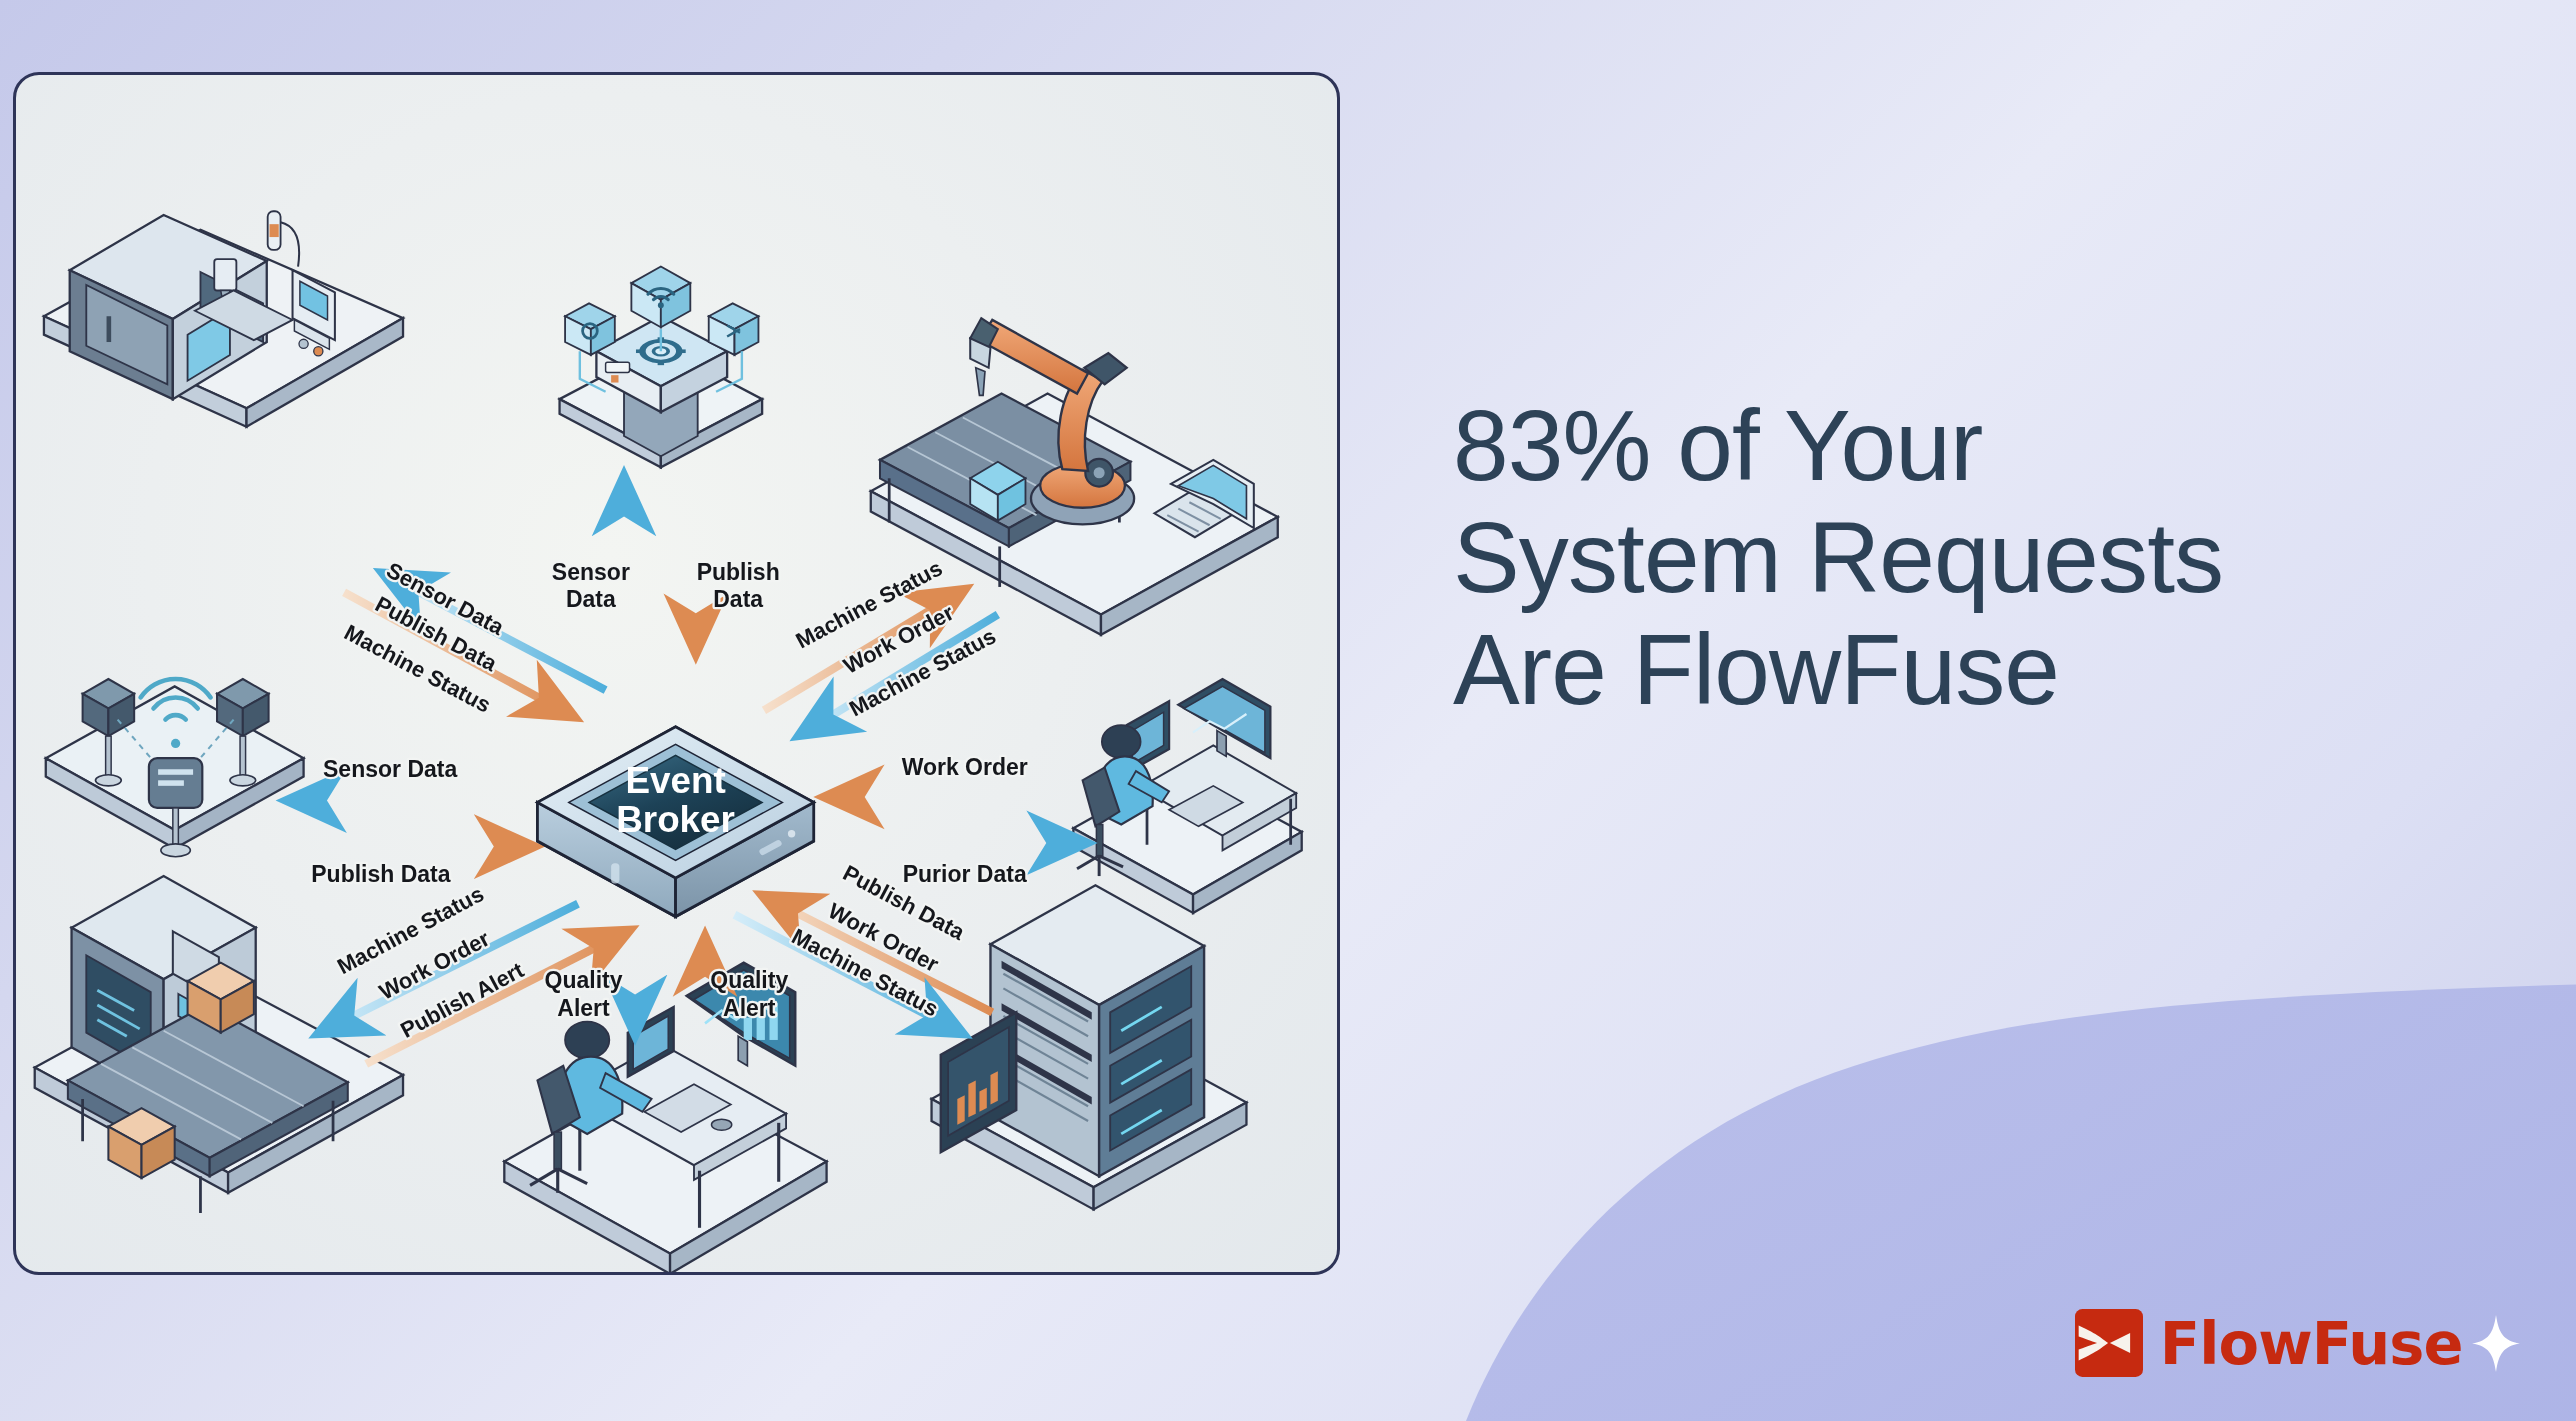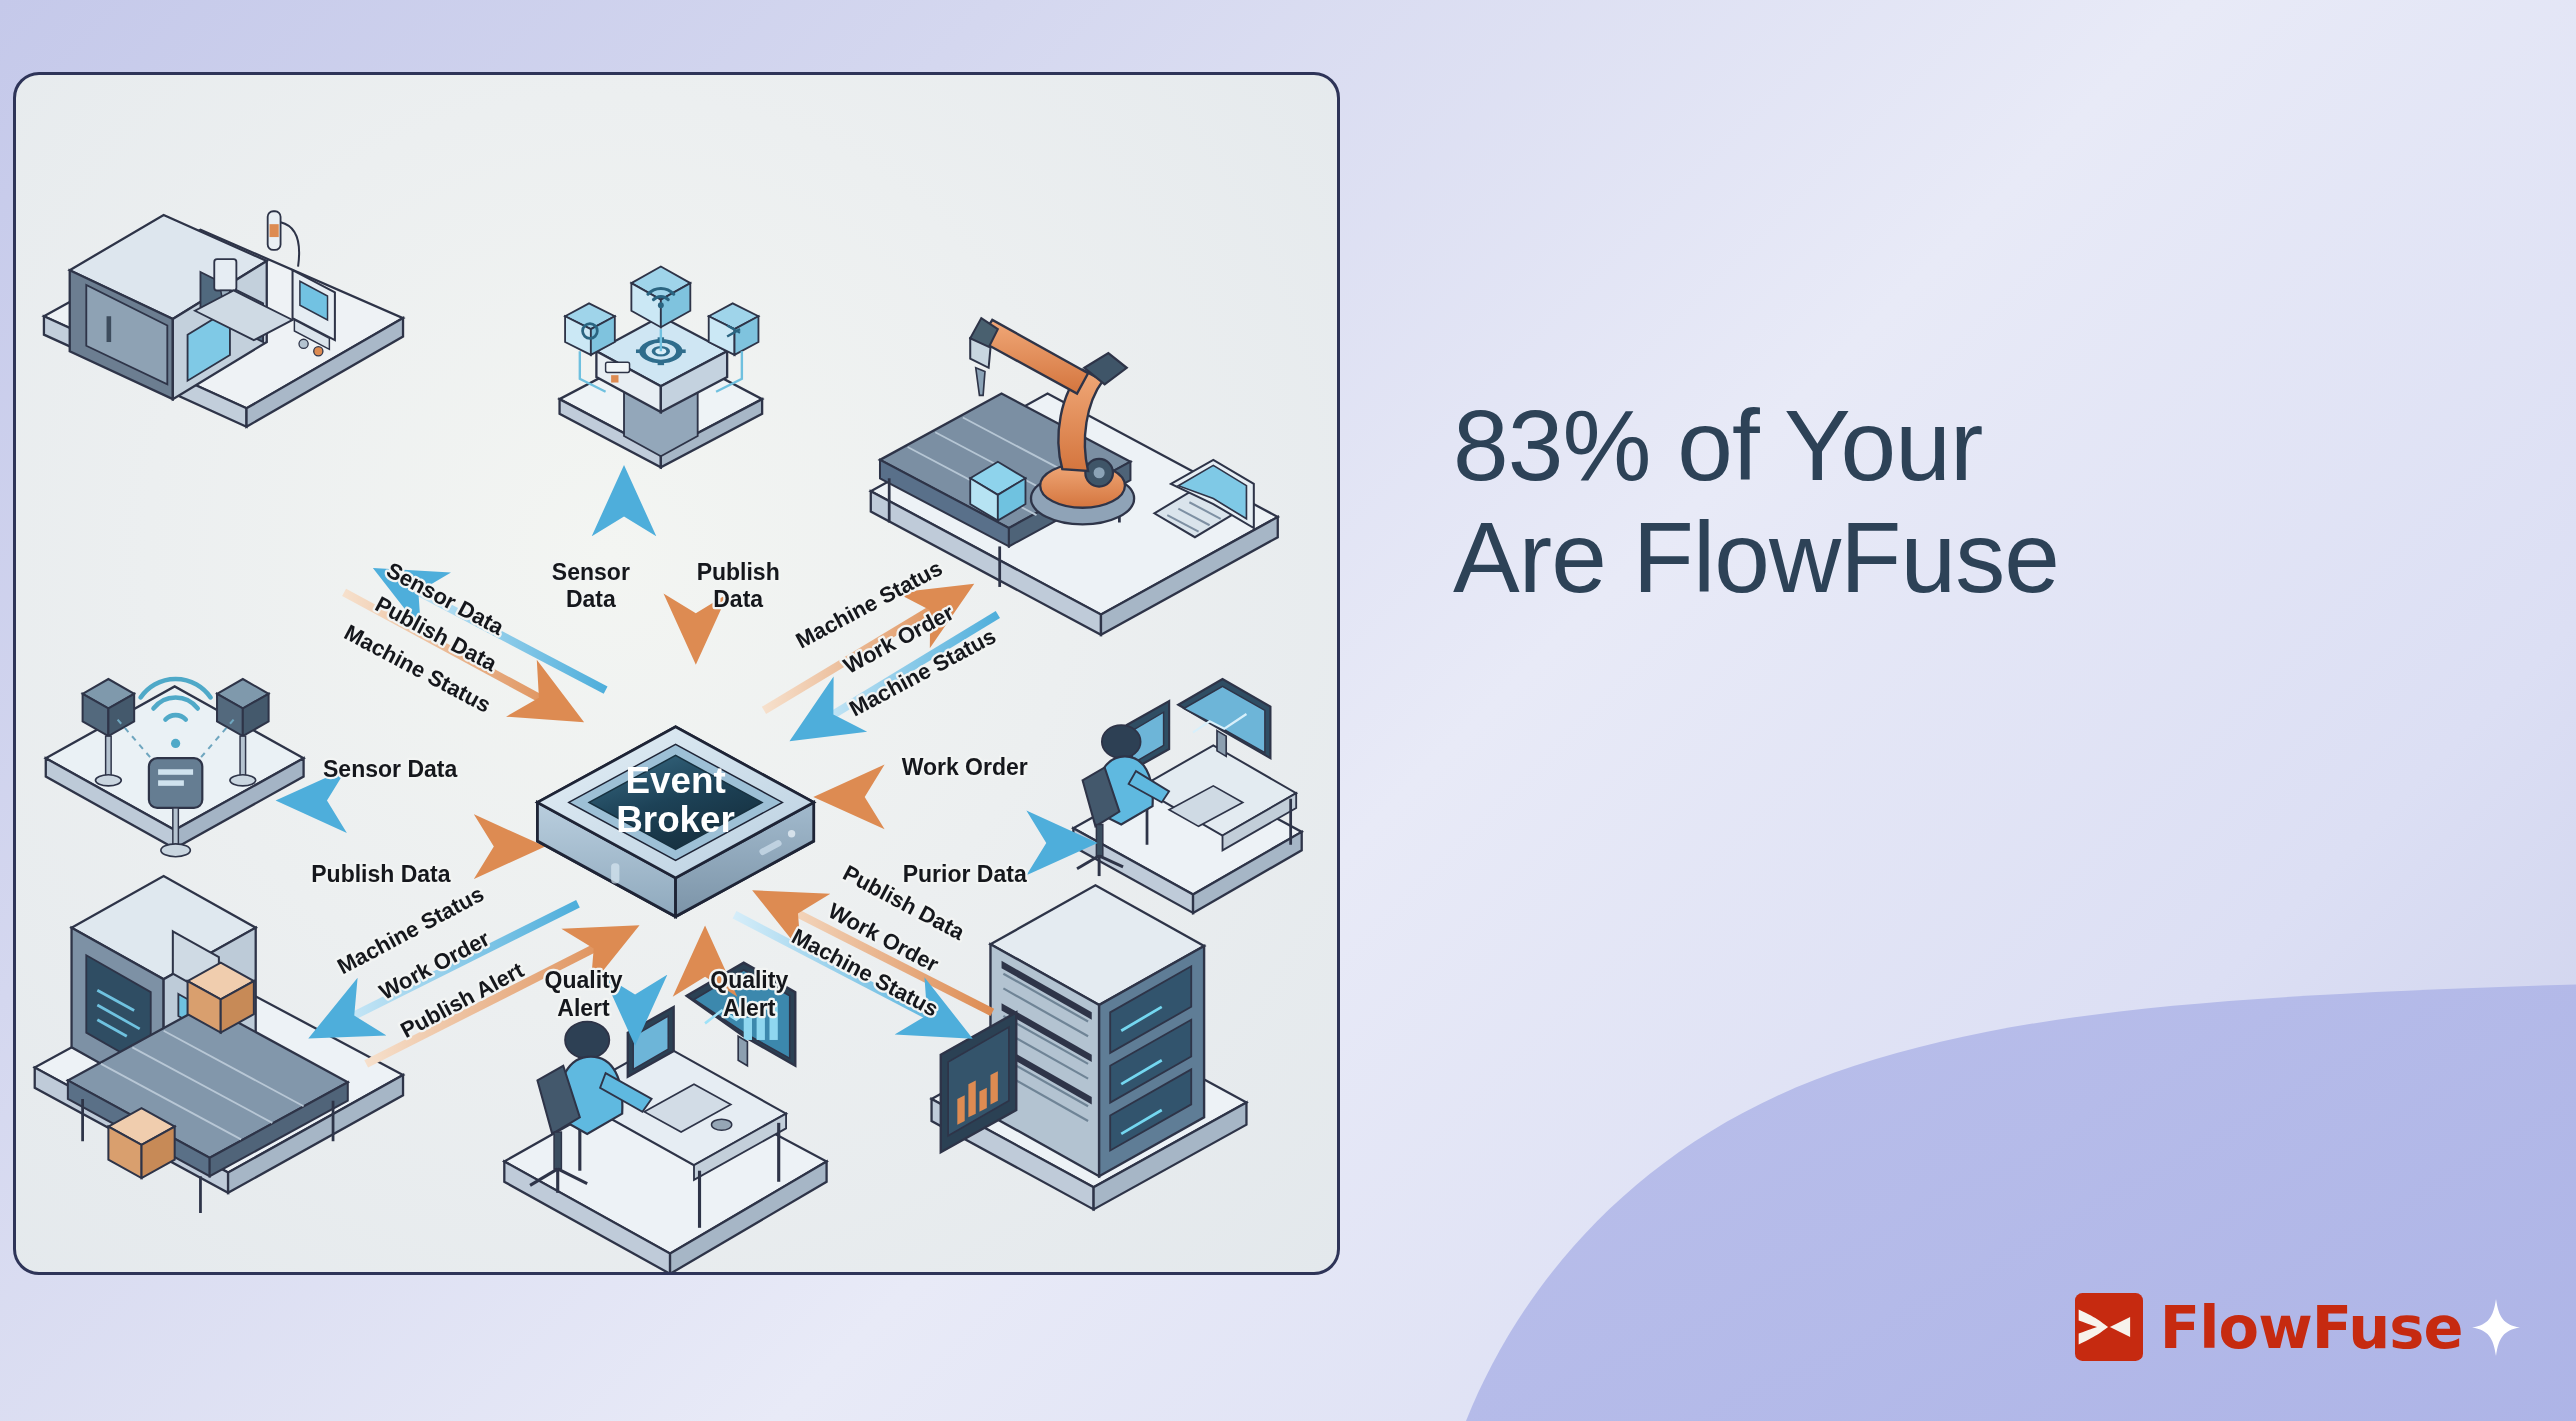--- a/index.html
+++ b/index.html
@@ -29,21 +29,21 @@
     position:absolute; left:1453px; top:389px; width:1092px; z-index:3;
   }
   #headline .hl-line{
     font-family:"Liberation Sans", sans-serif;
     font-size:100px; line-height:1.12; font-weight:400;
     color:#2d4257; letter-spacing:-0.9px; white-space:nowrap;
   }
 
   
   #logo-lockup{
-    position:absolute; right:56px; bottom:60px;
+    position:absolute; right:56px; bottom:44px;
     display:flex; align-items:center; gap:16.7px; z-index:4;
   }
   #logo-mark{ width:68px; height:68px; }
   #logo-wordmark{
     font-family:"DejaVu Sans", sans-serif;
     font-size:59px; font-weight:bold; color:#c62a10; letter-spacing:-0.9px;
     line-height:1;
   }
   #logo-sparkle{ width:48px; height:57px; margin-left:-7.4px; }
 
@@ -539,20 +539,21 @@
     <text class="dlabel dlabel-sm" x="796" y="1022" text-anchor="middle">Alert</text>
 
     <text class="dlabel dlabel-xs" x="960" y="906" text-anchor="middle" transform="rotate(28 960 906)">Publish Data</text>
     <text class="dlabel dlabel-xs" x="938" y="944" text-anchor="middle" transform="rotate(28 938 944)">Work Order</text>
     <text class="dlabel dlabel-xs" x="918" y="982" text-anchor="middle" transform="rotate(28 918 982)">Machine Status</text>
   </svg>
 </div>
 
 <div id="headline">
   <div class="hl-line">83% of Your</div>
+  <div class="hl-line">System Requests</div>
   <div class="hl-line">Are FlowFuse</div>
 </div>
 
 <div id="logo-lockup">
   <svg id="logo-mark" viewBox="0 0 74 74">
     <rect x="0" y="0" width="74" height="74" rx="8" fill="#c62a10"></rect>
     <path d="M4,18 C26,28 30,33 36,37 C30,41 26,46 4,56 L4,44 C16,40 20,38 24,37 C20,36 16,34 4,30 Z" fill="#f7f3ec"></path>
     <path d="M38,37 L60,26 L60,48 Z" fill="#f7f3ec"></path>
   </svg>
   <div id="logo-wordmark">FlowFuse</div>

